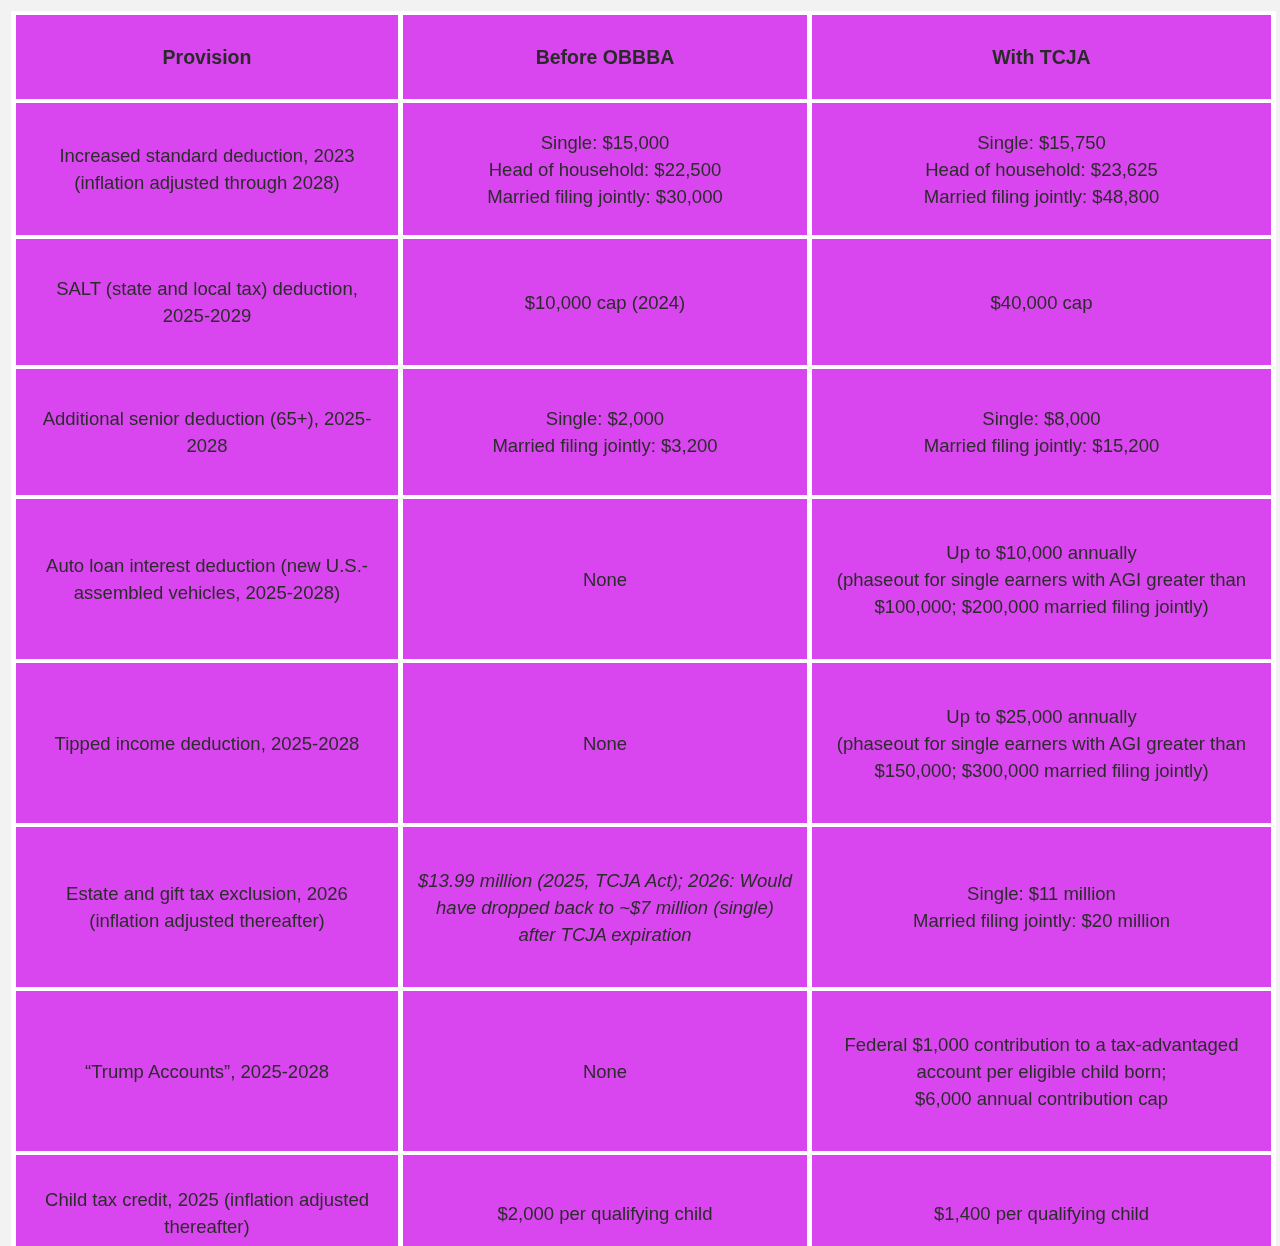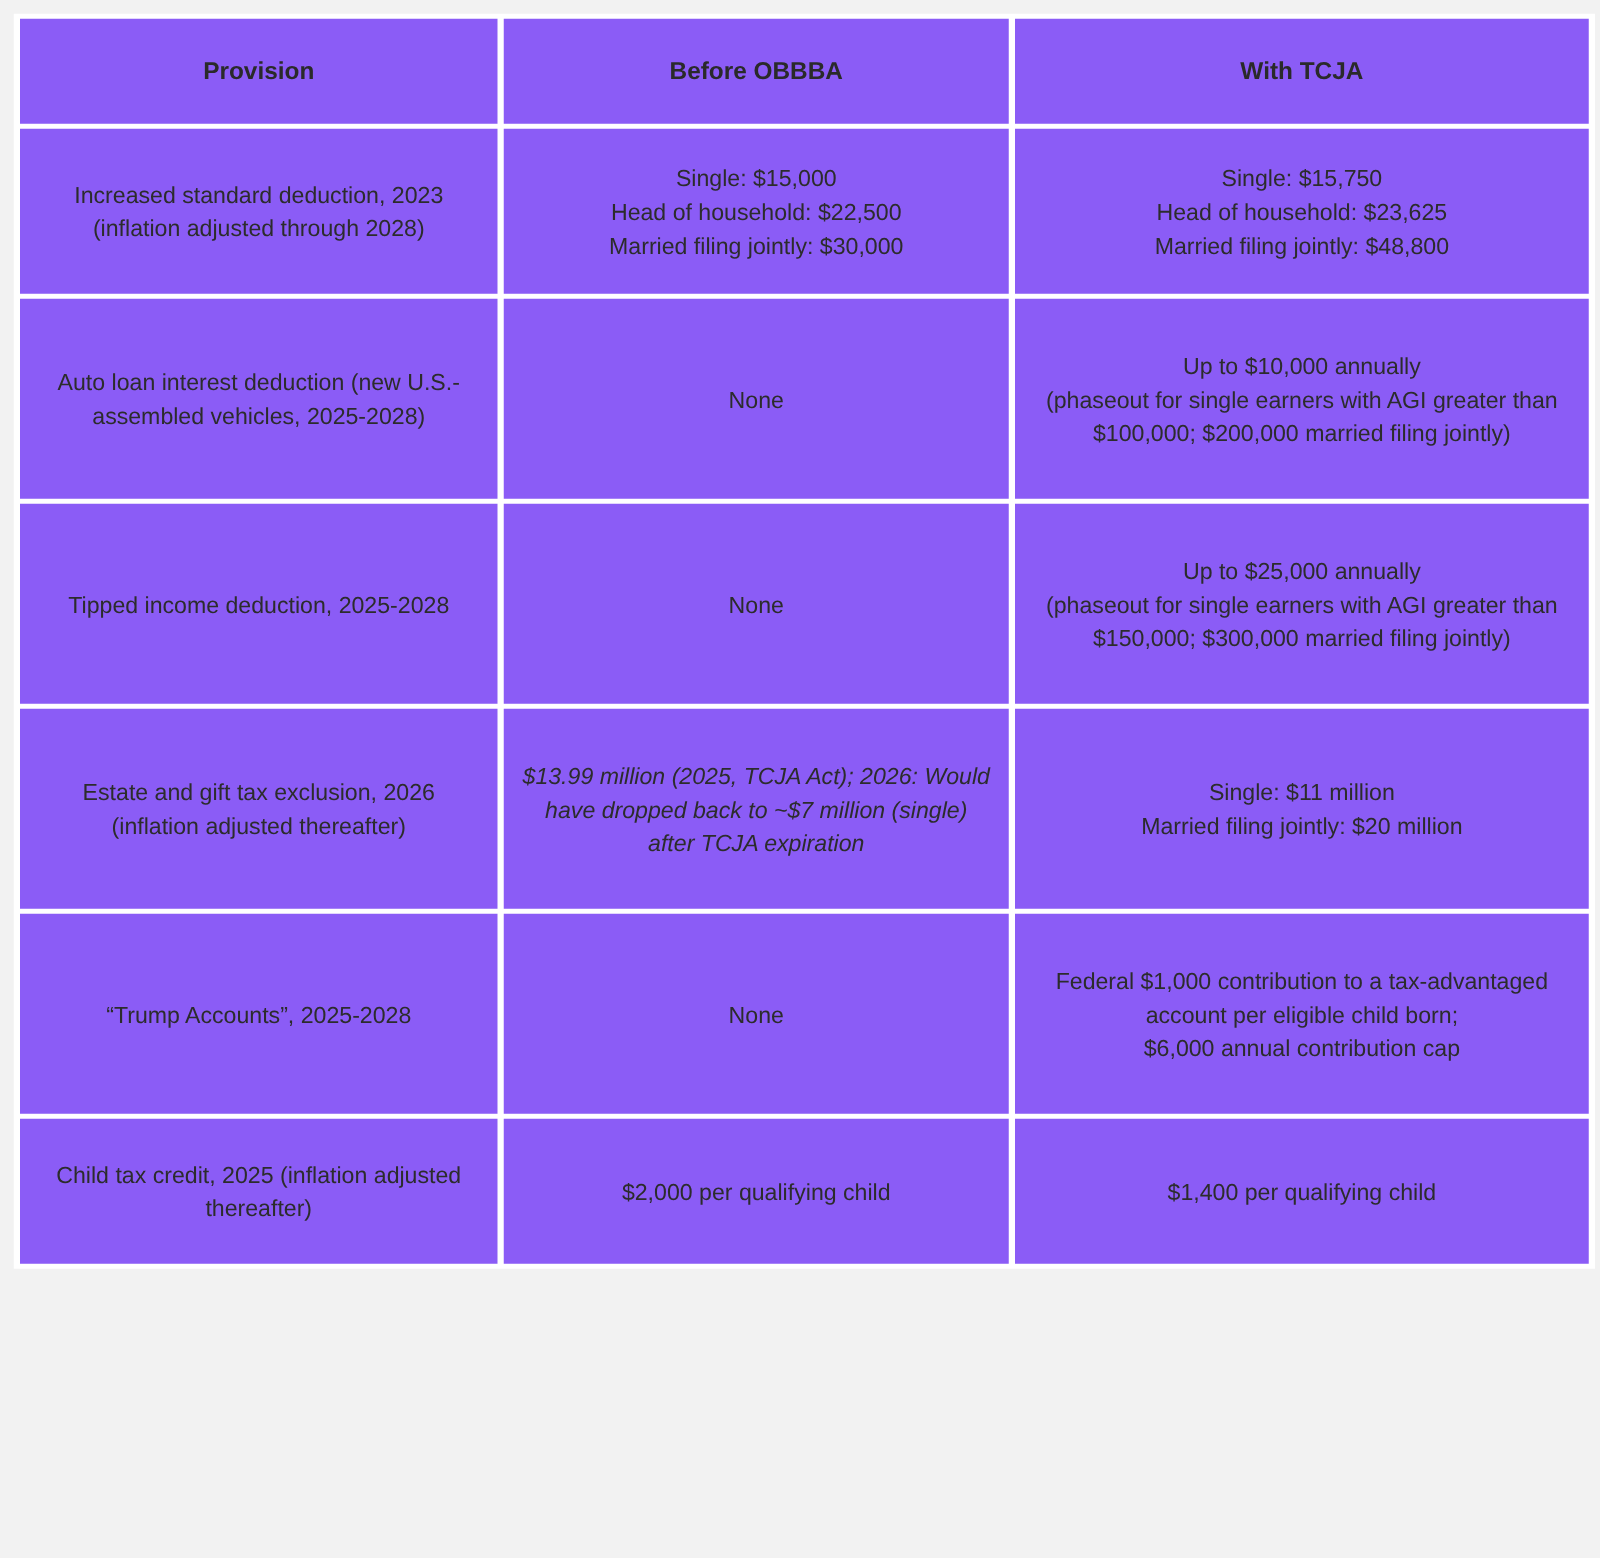--- a/index.html
+++ b/index.html
@@ -30,21 +30,21 @@
   table.comparison {
     width: 1260px;
     border-collapse: separate;
     border-spacing: 5px 4px;
     table-layout: fixed;
     background: #ffffff;
     margin: 0;
   }
   table.comparison th,
   table.comparison td {
-    background: #8b5cf6;
+    background: #d946ef;
     color: #2c2c2c;
     padding: 10px 14px;
     vertical-align: middle;
     text-align: center;
     font-size: 18.5px;
     line-height: 27px;
     font-weight: 400;
     border: 0;
   }
   table.comparison th {
@@ -97,21 +97,41 @@
             <span class="cell-line">Head of household: $22,500</span>
             <span class="cell-line">Married filing jointly: $30,000</span>
           </td>
           <td>
             <span class="cell-line">Single: $15,750</span>
             <span class="cell-line">Head of household: $23,625</span>
             <span class="cell-line">Married filing jointly: $48,800</span>
           </td>
         </tr>
 
+        <tr class="r-salt">
+          <td>SALT (state and local tax) deduction, 2025-2029</td>
+          <td>
+            <span class="cell-line">$10,000 cap (2024)</span>
+          </td>
+          <td>
+            <span class="cell-line">$40,000 cap</span>
+          </td>
+        </tr>
 
+        <tr class="r-senior">
+          <td>Additional senior deduction (65+), 2025-2028</td>
+          <td>
+            <span class="cell-line">Single: $2,000</span>
+            <span class="cell-line">Married filing jointly: $3,200</span>
+          </td>
+          <td>
+            <span class="cell-line">Single: $8,000</span>
+            <span class="cell-line">Married filing jointly: $15,200</span>
+          </td>
+        </tr>
 
         <tr class="r-auto">
           <td>Auto loan interest deduction (new U.S.-assembled vehicles, 2025-2028)</td>
           <td>
             <span class="cell-line">None</span>
           </td>
           <td>
             <span class="cell-line">Up to $10,000 annually</span>
             <span class="cell-line">(phaseout for single earners with AGI greater than $100,000; $200,000 married filing jointly)</span>
           </td>

